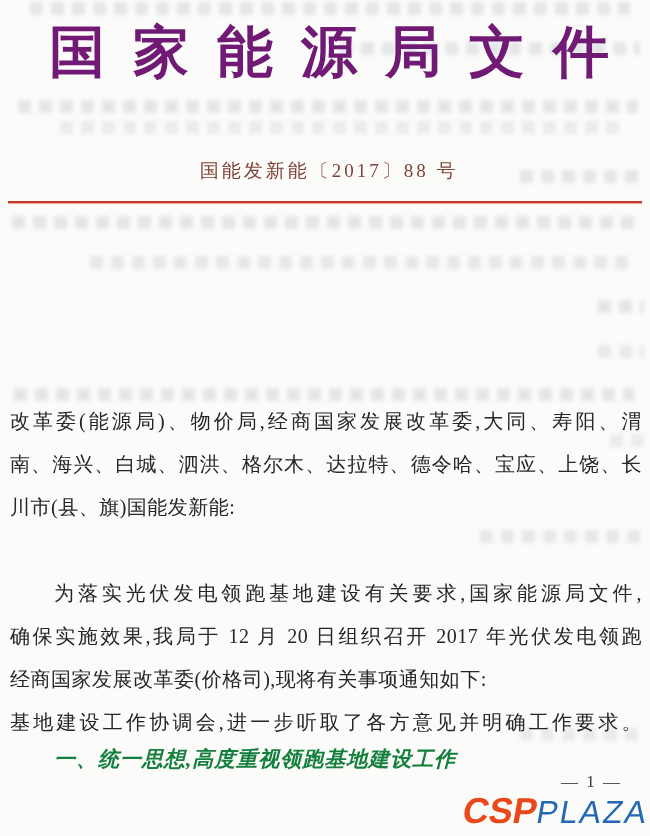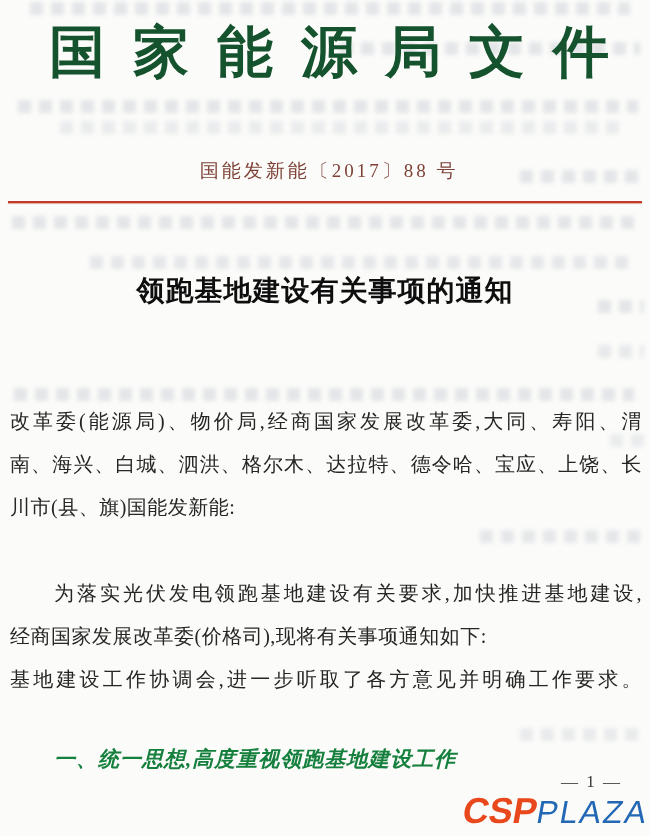--- a/index.html
+++ b/index.html
@@ -19,21 +19,21 @@
       rgba(148,158,175,.55) 0 13px, rgba(148,158,175,0) 13px 21px);
     filter:blur(2.2px);
     opacity:.42;
     pointer-events:none;
   }
   .header-title{
     position:absolute; top:16px; left:8px; right:0;
     text-align:center;
     font-size:56px; line-height:72px;
     font-weight:bold;
-    color:#14532d;
+    color:#701a75;
     letter-spacing:28px; text-indent:28px;
     white-space:nowrap;
   }
   .doc-number{
     position:absolute; top:157px; left:8px; right:0;
     text-align:center;
     font-size:19px; line-height:28px;
     color:#7e4237;
     letter-spacing:3px;
   }
@@ -104,31 +104,31 @@
   <div class="ghost" style="left:480px;top:530px;width:164px;opacity:.38;"></div>
   <div class="ghost" style="left:520px;top:728px;width:120px;opacity:.32;"></div>
 
   <div class="header-title">国家能源局文件</div>
 
   <div class="doc-number">国能发新能〔2017〕88 号</div>
 
   <div class="red-rule"></div>
 
   <div class="doc-title">
-    <div>领跑基地建设有关事项的通知</div>
   </div>
 
   <div class="body-block recipients">
     <div class="body-line just">改革委(能源局)、物价局,经商国家发展改革委,大同、寿阳、渭</div>
     <div class="body-line just">南、海兴、白城、泗洪、格尔木、达拉特、德令哈、宝应、上饶、长治、铜</div>
     <div class="body-line">川市(县、旗)国能发新能:</div>
   </div>
 
   <div class="body-block para1">
-    <div class="body-line just indent">为落实光伏发电领跑基地建设有关要求,加快推进基地建设,</div>
+    <div class="body-line just indent">为落实光伏发电领跑基地建设有关要求,国家能源局文件,</div>
+    <div class="body-line just">确保实施效果,我局于 12 月 20 日组织召开 2017 年光伏发电领跑</div>
     <div class="body-line">经商国家发展改革委(价格司),现将有关事项通知如下:</div>
     <div class="body-line just">基地建设工作协调会,进一步听取了各方意见并明确工作要求。</div>
   </div>
 
   <div class="section-heading">一、统一思想,高度重视领跑基地建设工作</div>
 
   <div class="page-number">— 1 —</div>
 
   <div class="logo">
     <span class="csp">CSP</span><span class="plaza">PLAZA</span>

